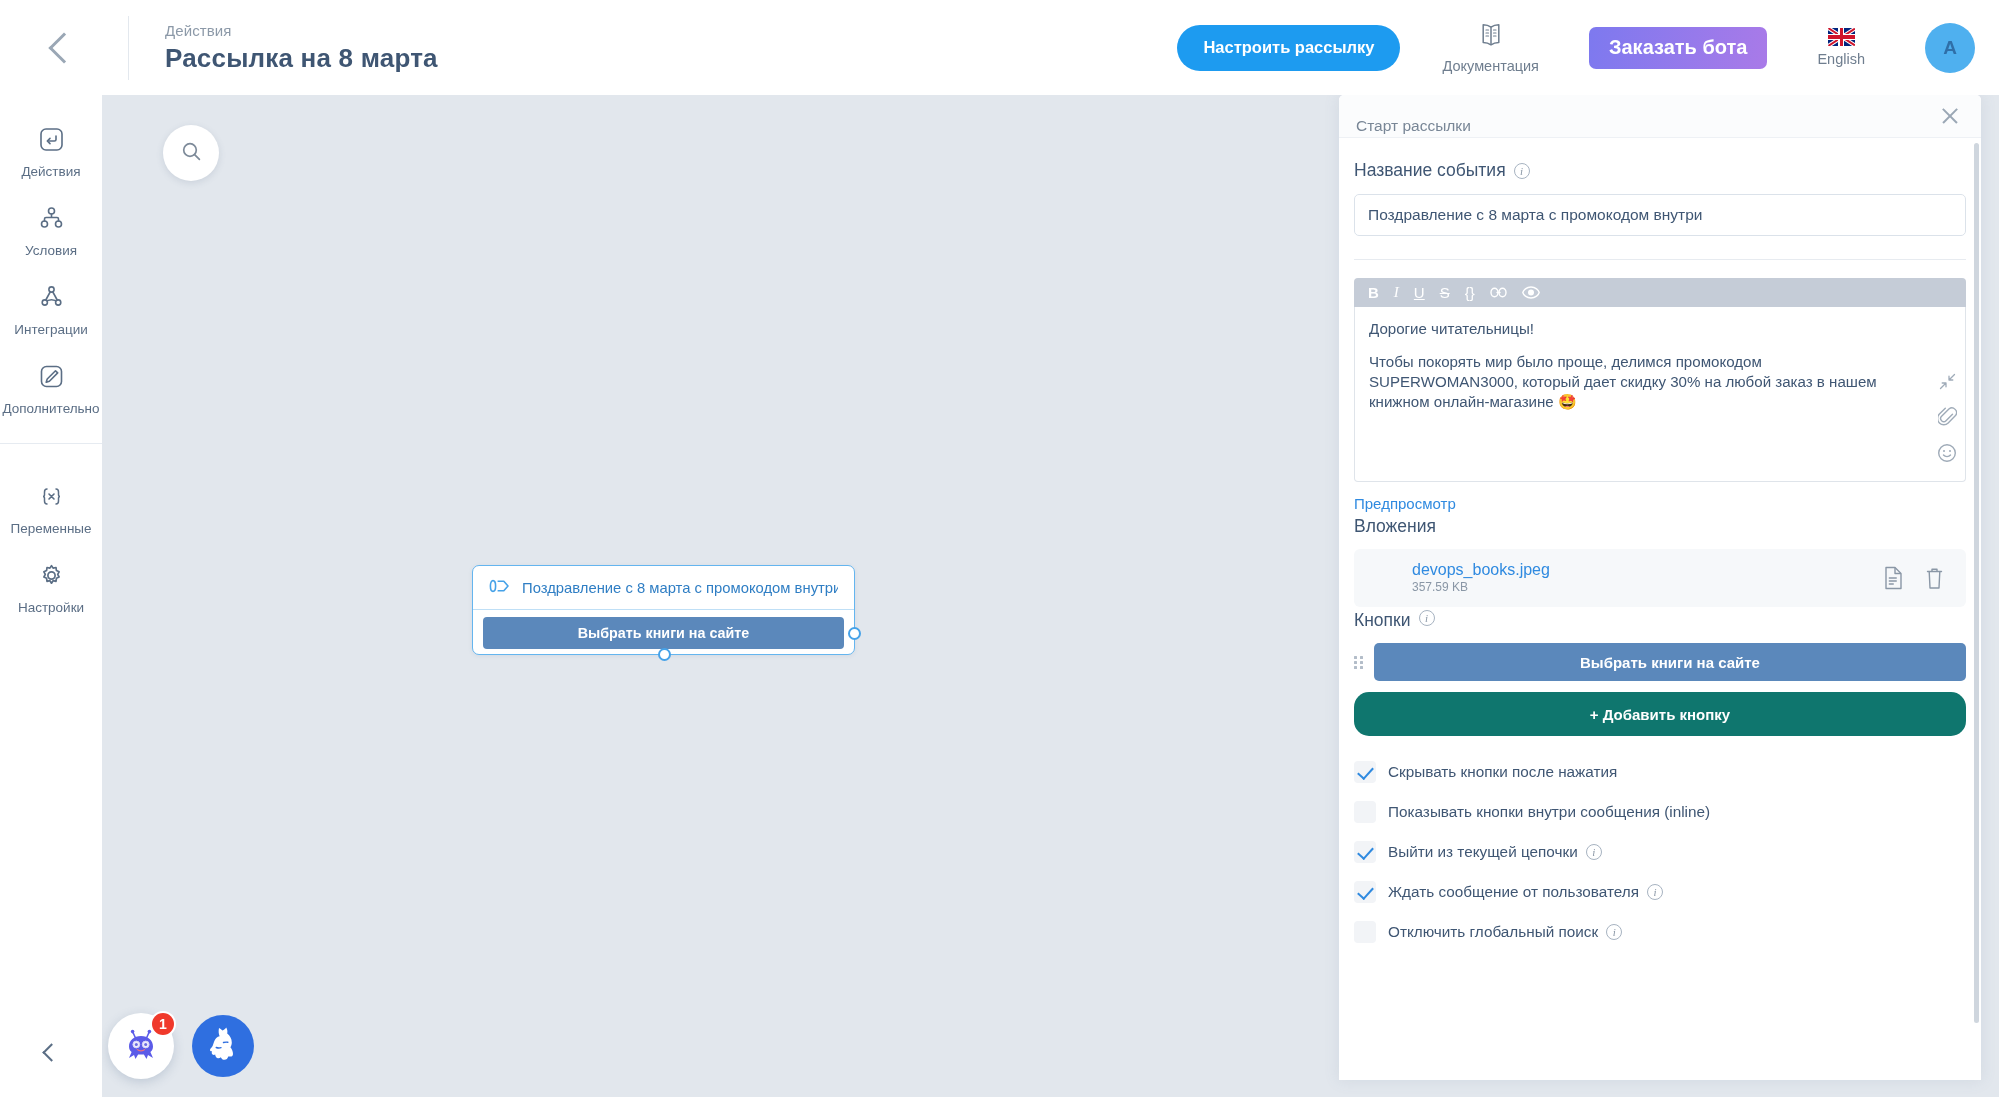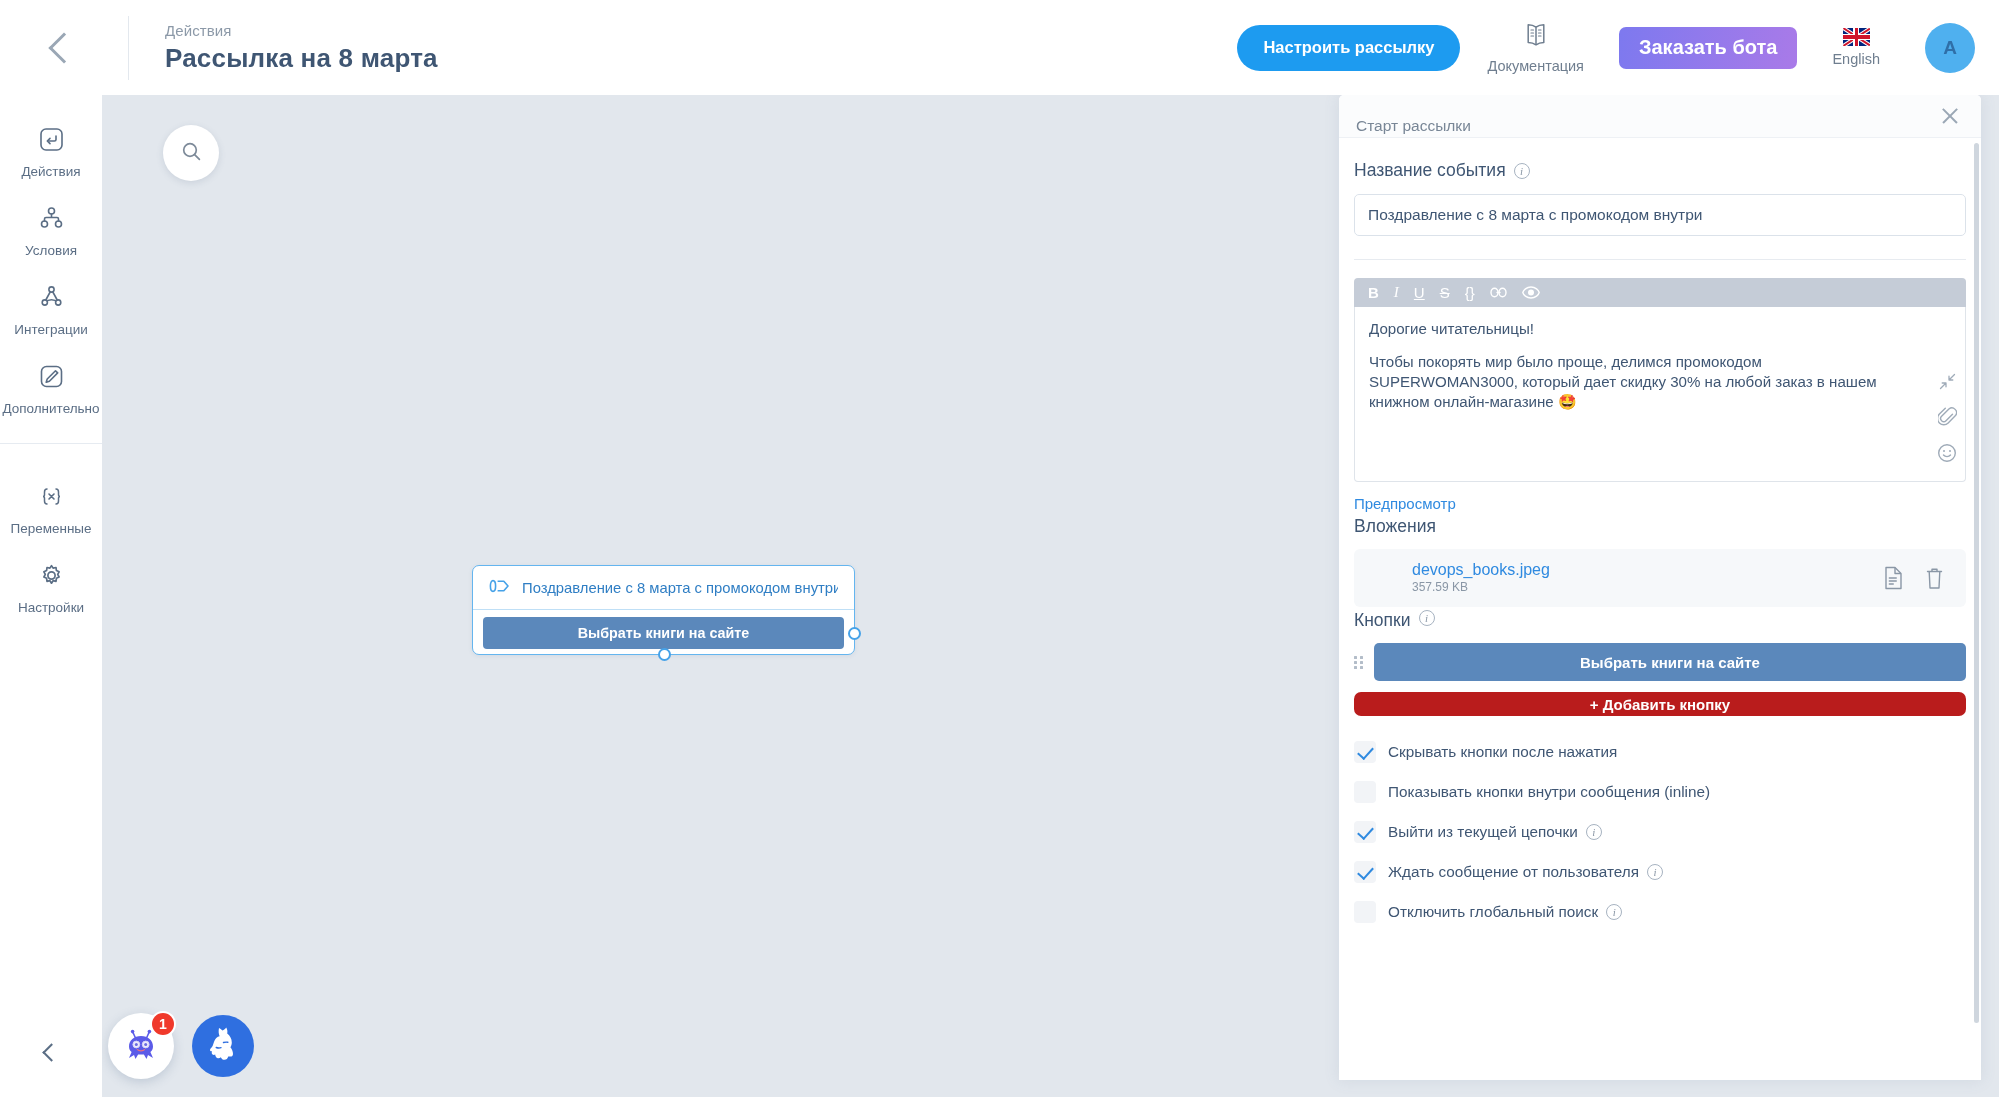--- a/index.html
+++ b/index.html
@@ -33,21 +33,21 @@
     width: 1px; height: 64px; background: #e3e8ee; margin-right: 36px;
   }
   .title-block { display: flex; flex-direction: column; justify-content: center; }
   .breadcrumb {
     font-size: 15px; color: #8c99a8; margin-bottom: 4px; letter-spacing: .1px;
   }
   .page-title {
     font-size: 26px; font-weight: bold; color: #3f5673; letter-spacing: .2px;
   }
   .topbar-right {
-    margin-left: auto; display: flex; align-items: center; gap: 1px; padding-right: 24px;
+    margin-left: auto; display: flex; align-items: center; gap: 16px; padding-right: 24px;
   }
   .btn-primary-pill {
     background: #1d9bf0; color: #fff; border: none; border-radius: 26px;
     height: 46px; padding: 0 26px; font-size: 16.5px; font-weight: bold;
     cursor: pointer; white-space: nowrap;
     font-family: inherit;
   }
   .topbar-item {
     display: flex; flex-direction: column; align-items: center; justify-content: center;
     gap: 5px; cursor: pointer; padding: 0 26px; min-width: 60px;
@@ -254,22 +254,22 @@
     cursor: grab; flex: 0 0 9px;
   }
   .drag-dots i { width: 3px; height: 3px; background: #b3bdc9; display: block; border-radius: .5px; }
   .cta-secondary {
     flex: 1 1 auto; height: 38px; background: #5b88bb; color: #fff;
     border-radius: 5px; border: none; font-size: 15px; font-weight: bold;
     display: flex; align-items: center; justify-content: center; cursor: pointer;
     font-family: inherit;
   }
   .cta-add {
-    width: 100%; height: 24px; background: #b91c1c; color: #fff;
-    border-radius: 7px; border: none; font-size: 15px; font-weight: bold;
+    width: 100%; height: 44px; background: #0f766e; color: #fff;
+    border-radius: 15px; border: none; font-size: 15px; font-weight: bold;
     display: flex; align-items: center; justify-content: center; cursor: pointer;
     margin-top: 11px; font-family: inherit;
   }
 
   .check-list { margin-top: 16px; }
   .check-row {
     display: flex; align-items: center; gap: 12px; height: 40px;
     cursor: pointer;
   }
   .cbox {

